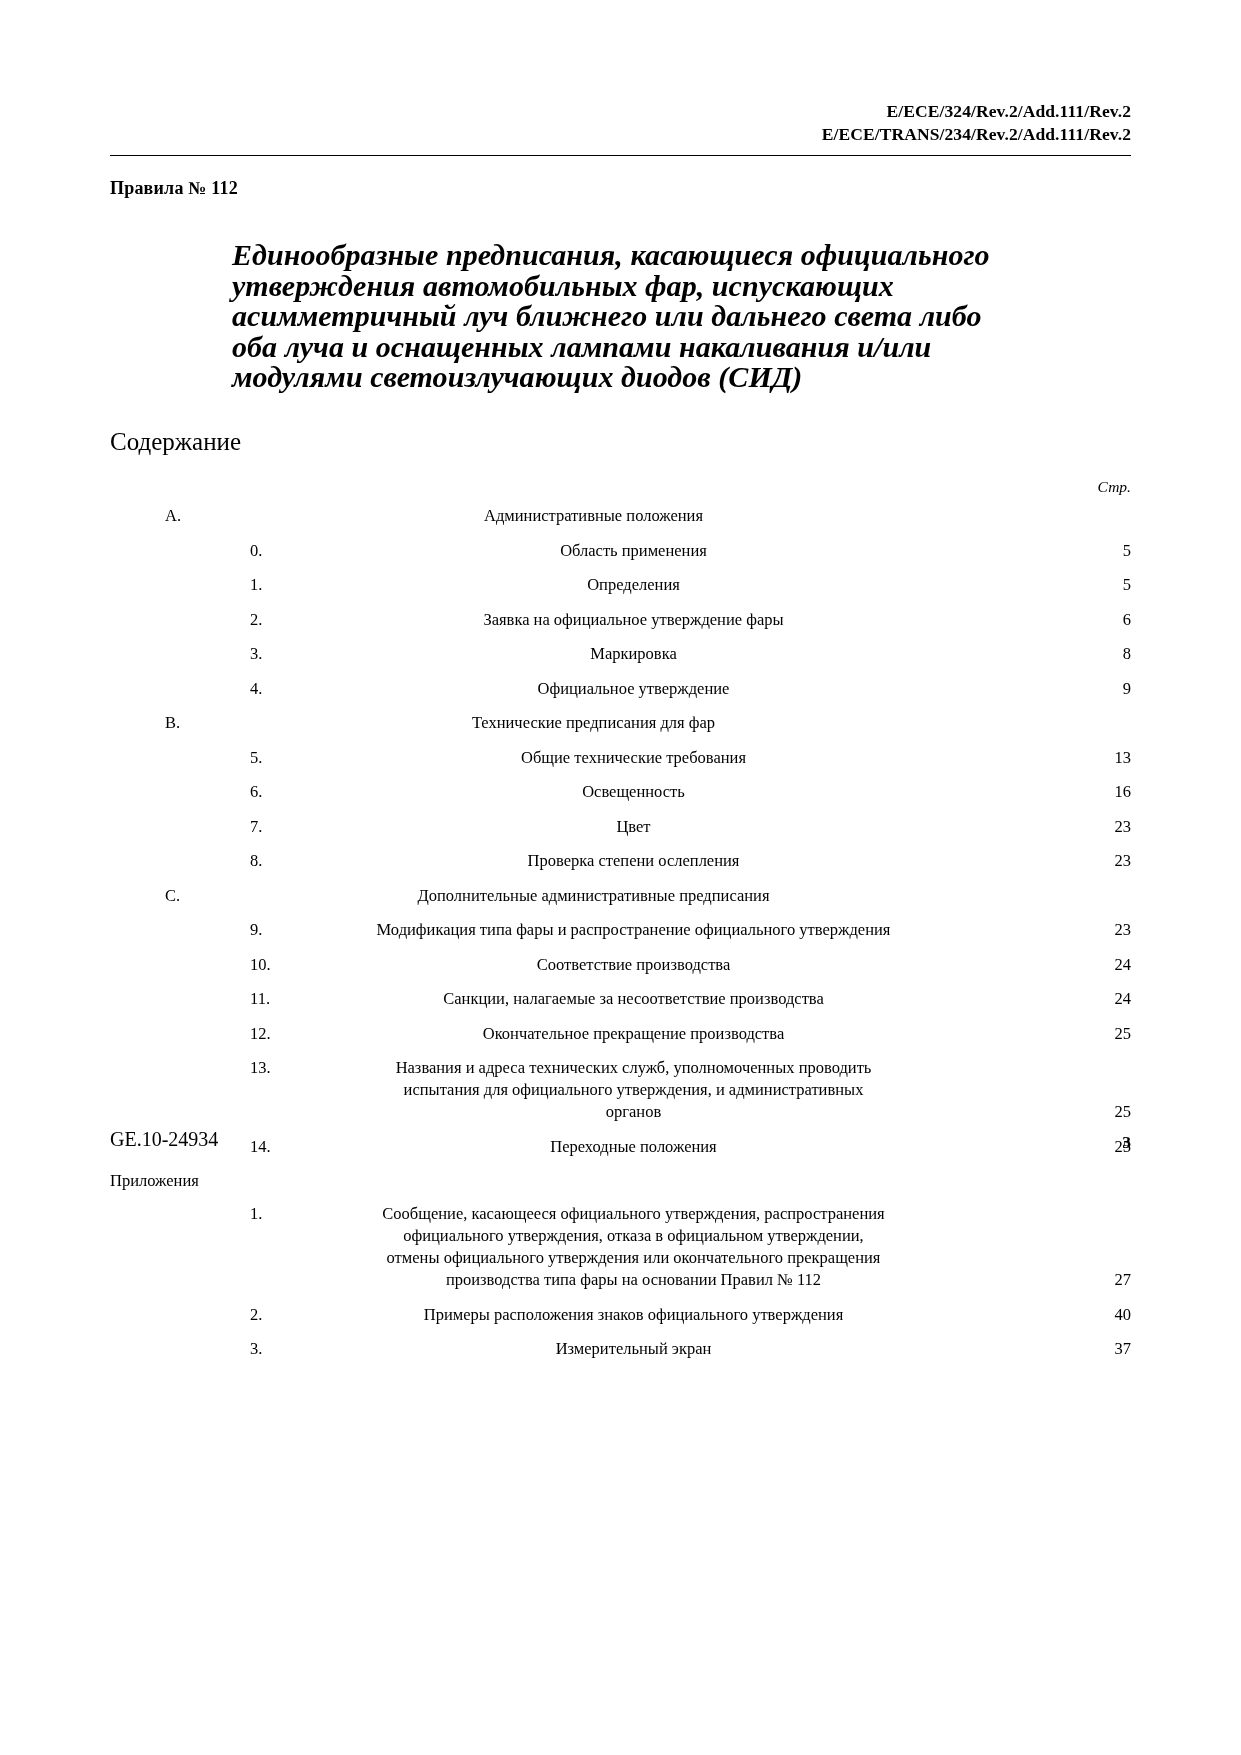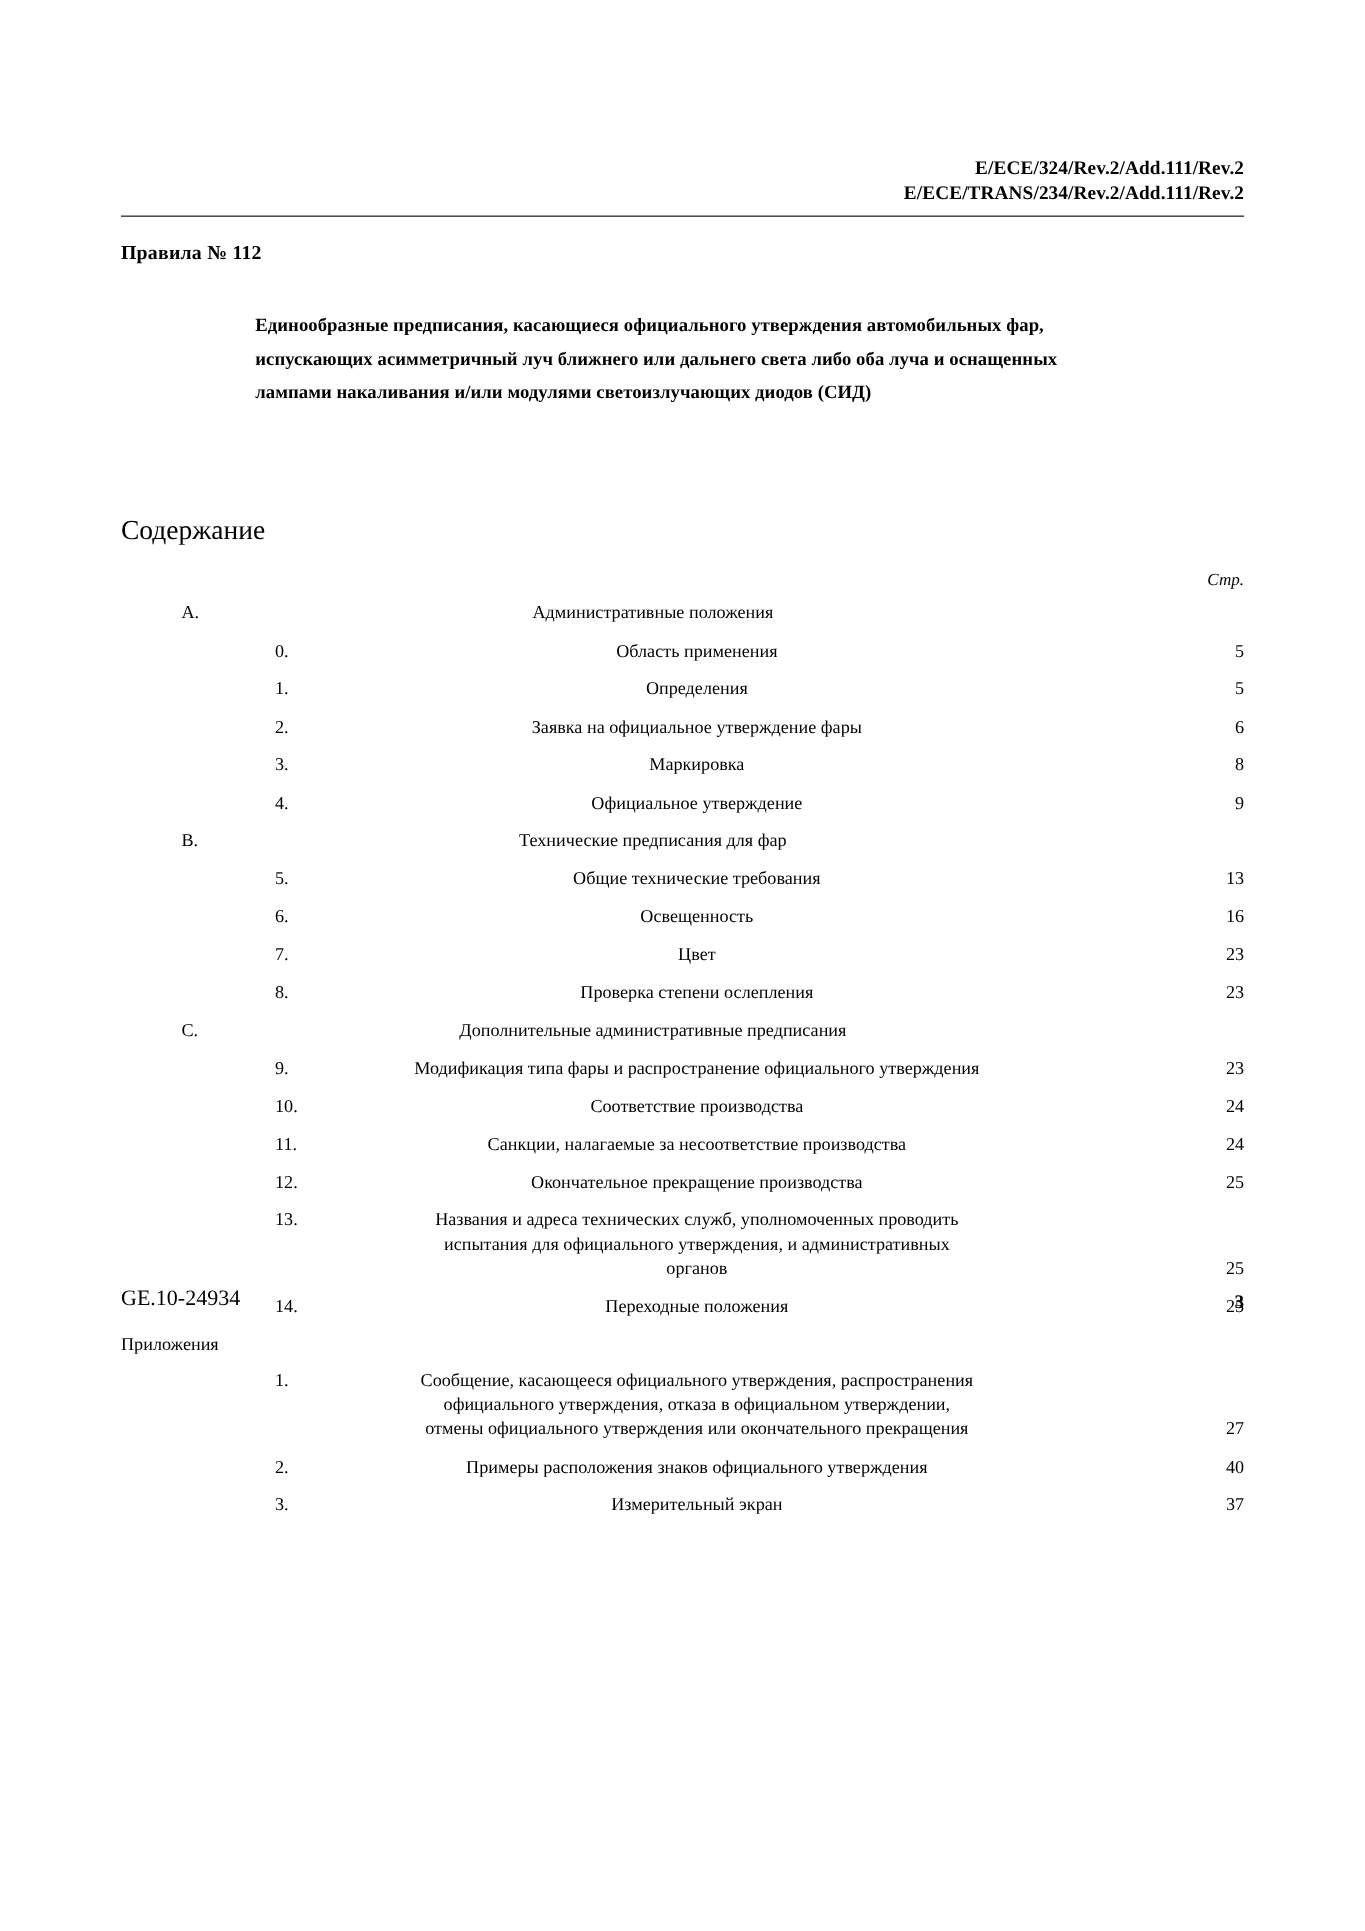--- a/index.html
+++ b/index.html
@@ -14,21 +14,20 @@
     color: #000000;
     position: relative;
     overflow: hidden;
   }
   .page {
     position: absolute;
     left: 0; top: 0;
     width: 1241px;
     height: 1311px;
     padding: 0;
-    margin-top: 41px;
   }
 
   
   .doc-header {
     position: absolute;
     left: 110px;
     top: 100px;
     width: 1021px;
     text-align: right;
     font-weight: bold;
@@ -53,23 +52,24 @@
     font-weight: bold;
     font-size: 18px;
     letter-spacing: 0.2px;
   }
   .reg-title {
     position: absolute;
     left: 232px;
     top: 240px;
     width: 790px;
     font-weight: bold;
-    font-size: 17px;
+    font-size: 30px;
     line-height: 30.5px;
     letter-spacing: 0.05px;
+    font-style: italic;
   }
 
   
   .contents-heading {
     position: absolute;
     left: 110px;
     top: 428px;
     font-size: 25px;
     font-weight: normal;
   }
@@ -303,20 +303,21 @@
       </div>
       <div class="toc-row annex-head-row">
         <div class="annexes-title">Приложения</div>
       </div>
       <div class="toc-row">
         <div class="col-num">1.</div>
         <div class="col-label-wide">
           <p>Сообщение, касающееся официального утверждения, распространения</p>
           <p>официального утверждения, отказа в официальном утверждении,</p>
           <p>отмены официального утверждения или окончательного прекращения</p>
+          <p>производства типа фары на основании Правил № 112</p>
         </div>
         <div class="col-page page-bottom">27</div>
       </div>
       <div class="toc-row">
         <div class="col-num">2.</div>
         <div class="col-label-wide">
           <p>Примеры расположения знаков официального утверждения</p>
         </div>
         <div class="col-page">40</div>
       </div>

